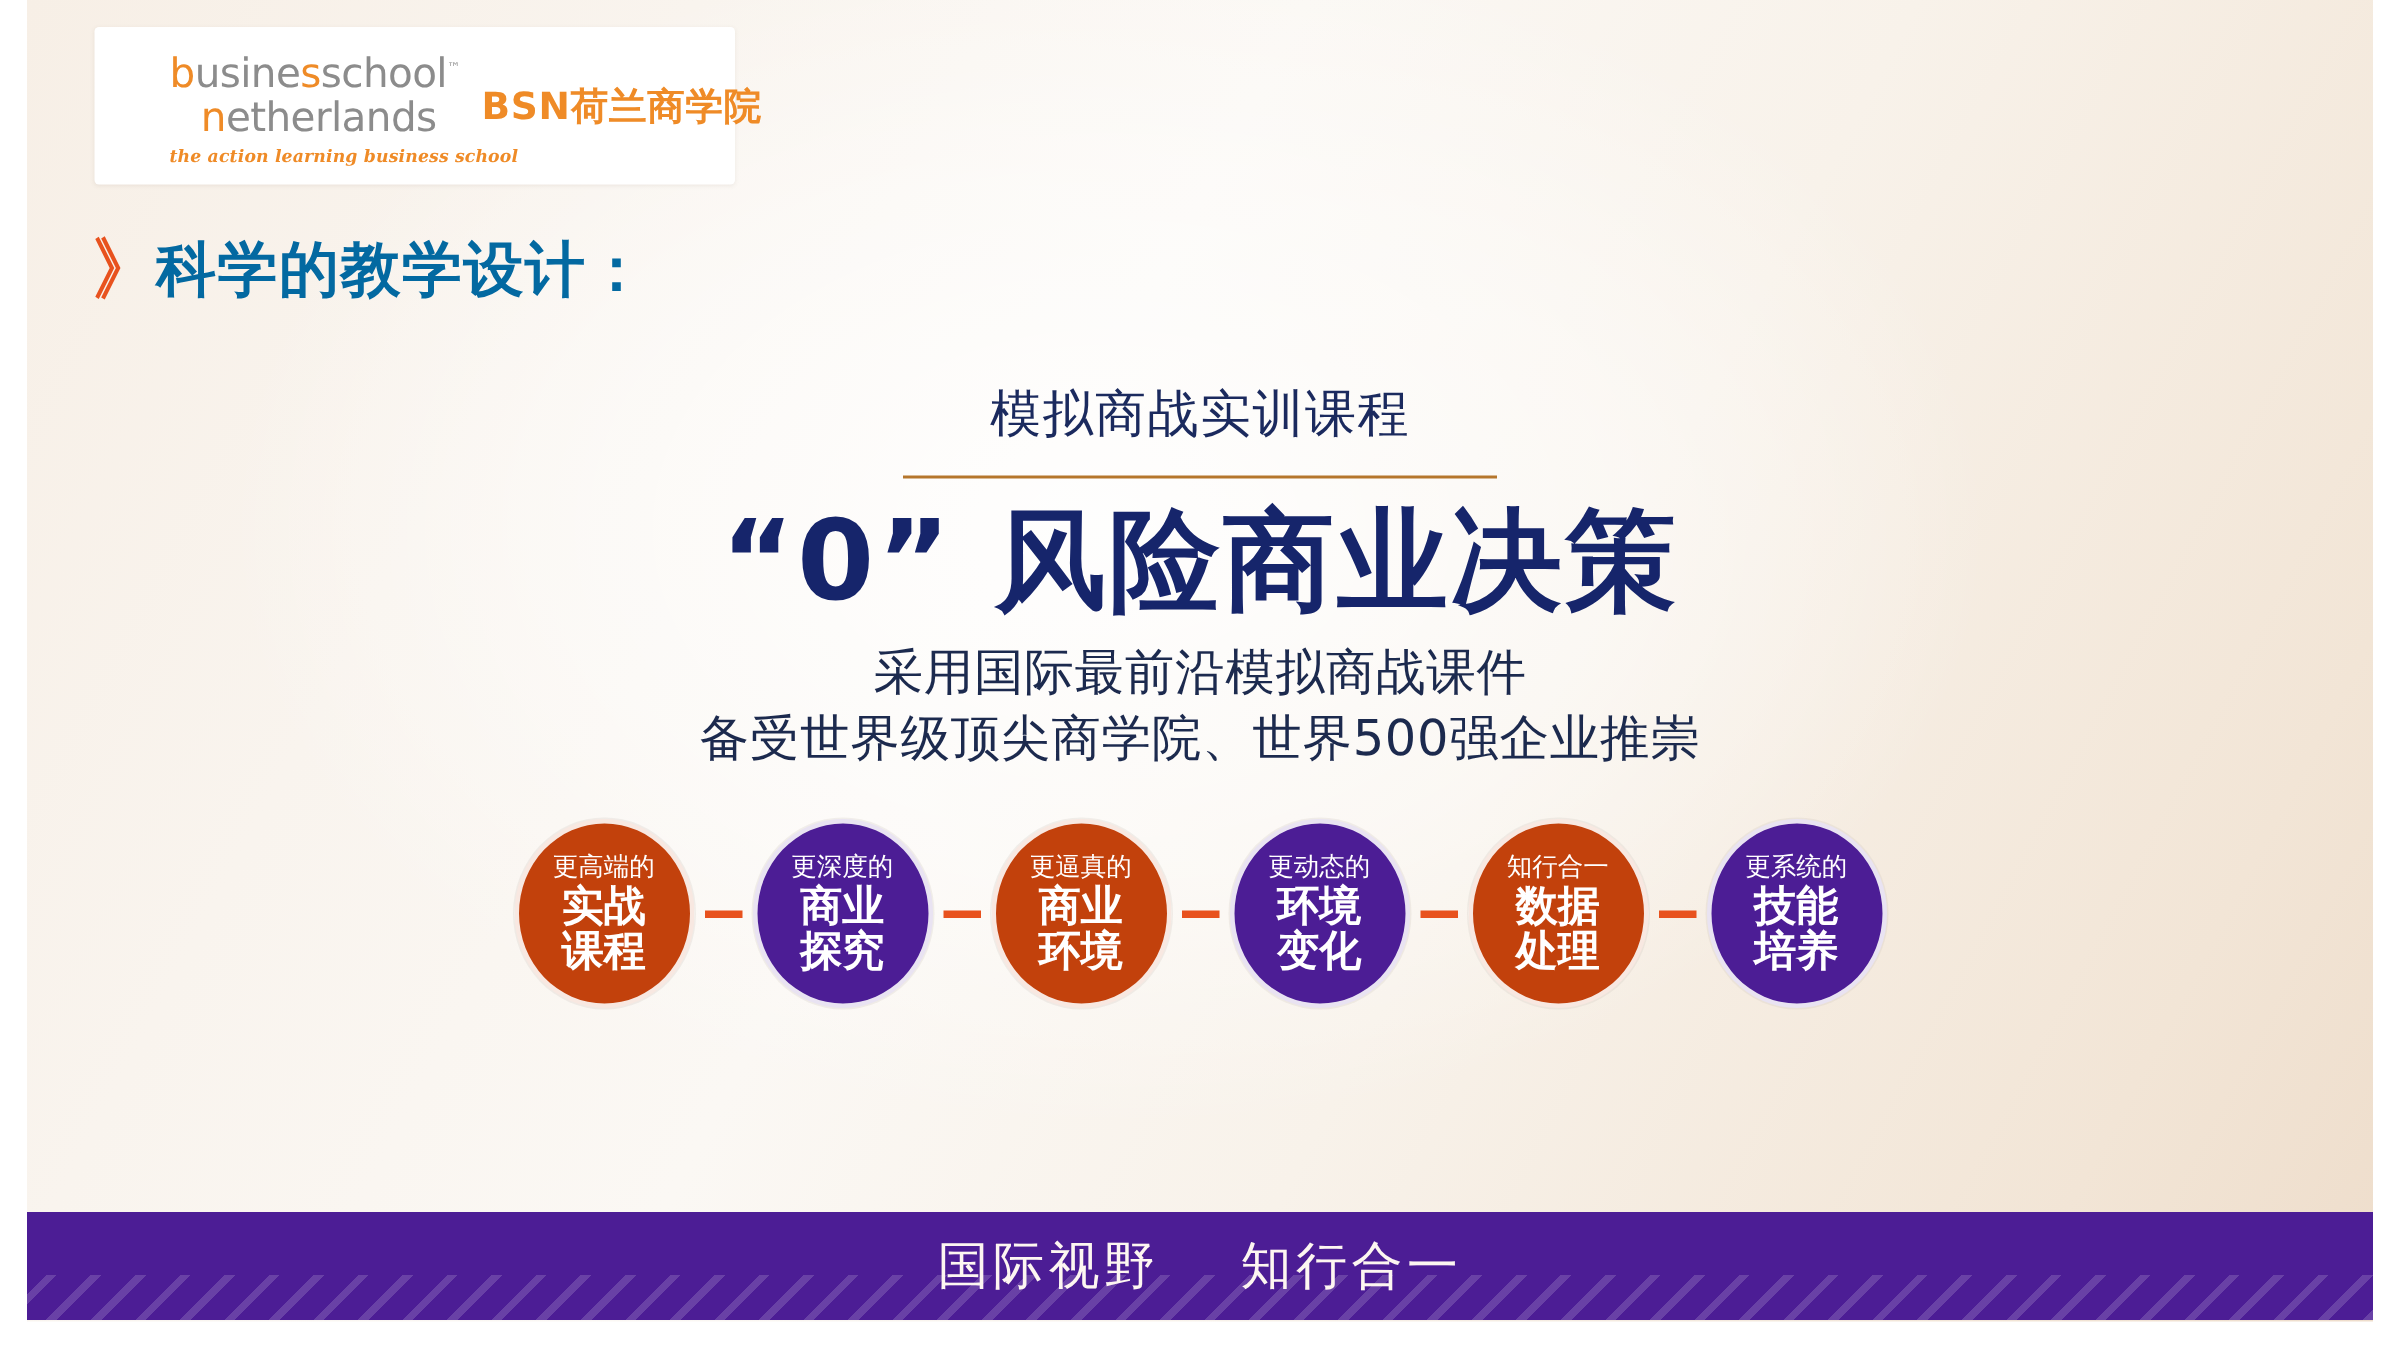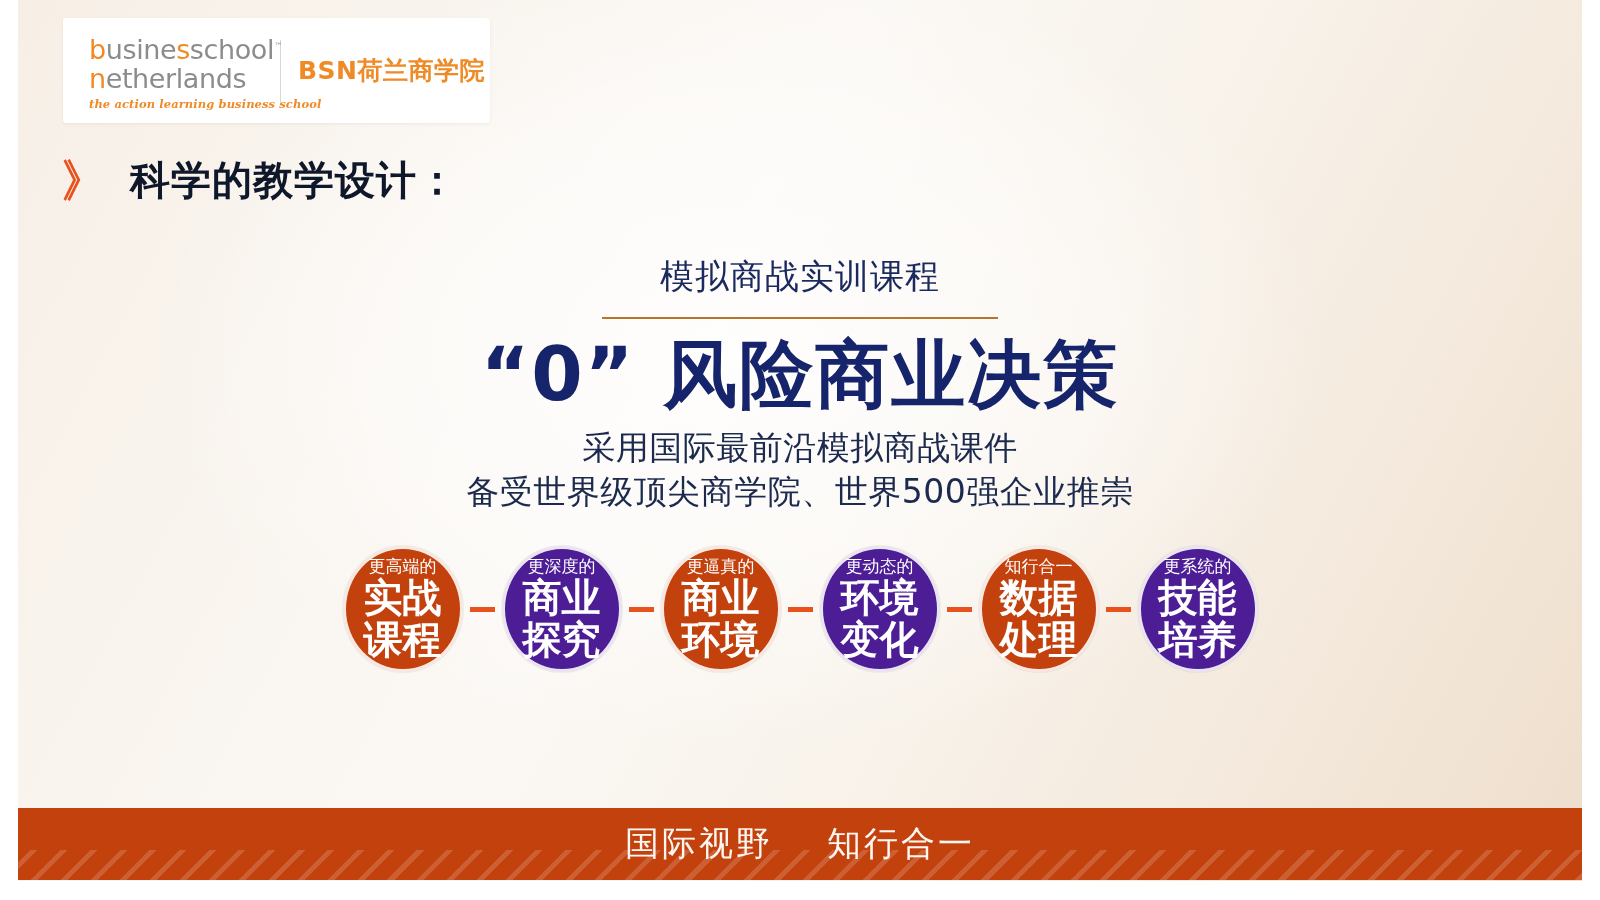--- a/index.html
+++ b/index.html
@@ -60,20 +60,22 @@
     background: #ffffff;
     border-radius: 3px;
     box-shadow: 0 1px 3px rgba(120,100,80,0.10);
     display: flex;
     align-items: center;
   }
   .logo-left {
     padding-left: 26px;
     width: 204px;
     box-sizing: border-box;
+    text-align: right;
+    margin-left: 24px;
   }
   .logo-line {
     font-family: "DejaVu Sans", "Liberation Sans", sans-serif;
     font-size: 27px;
     line-height: 28px;
     letter-spacing: -0.4px;
     color: #8c8c8c;
     white-space: nowrap;
     position: relative;
   }
@@ -125,27 +127,26 @@
     color: #e8521e;
     font-size: 40px;
     font-weight: bold;
     line-height: 1;
     letter-spacing: -6px;
     margin-right: 8px;
     transform: scaleY(1.12);
     font-family: "DejaVu Sans", sans-serif;
   }
   .section-heading-text {
-    color: #0f172a;
+    color: #0369a1;
     font-size: 40px;
     font-weight: bold;
     letter-spacing: 1px;
     line-height: 1;
     font-family: "DejaVu Sans", "Liberation Sans", sans-serif;
-    margin-left: 26px;
   }
 
   
   .center-block {
     position: absolute;
     left: 18px;
     top: 258px;
     width: 1564px;
     text-align: center;
   }
@@ -208,21 +209,21 @@
   .circle.navy   { background: #4c1d95; }
   .c-top {
     color: #ffffff;
     font-size: 17px;
     line-height: 1;
     letter-spacing: 0px;
     font-family: "DejaVu Sans", "Liberation Sans", sans-serif;
   }
   .c-main {
     color: #ffffff;
-    font-size: 39px;
+    font-size: 28px;
     line-height: 1.06;
     font-weight: bold;
     letter-spacing: 0px;
     margin-top: 2px;
     font-family: "DejaVu Sans", "Liberation Sans", sans-serif;
   }
   .connector {
     width: 25px;
     height: 5px;
     background: #e8521e;
@@ -230,21 +231,21 @@
     flex: 0 0 auto;
   }
 
   
   .footer-bar {
     position: absolute;
     left: 18px;
     top: 808px;
     width: 1564px;
     height: 72px;
-    background: #c2410c;
+    background: #4c1d95;
     overflow: hidden;
   }
   .footer-stripes {
     position: absolute;
     left: 0;
     bottom: 0;
     width: 100%;
     height: 30px;
     background-image: repeating-linear-gradient(
         -45deg,

